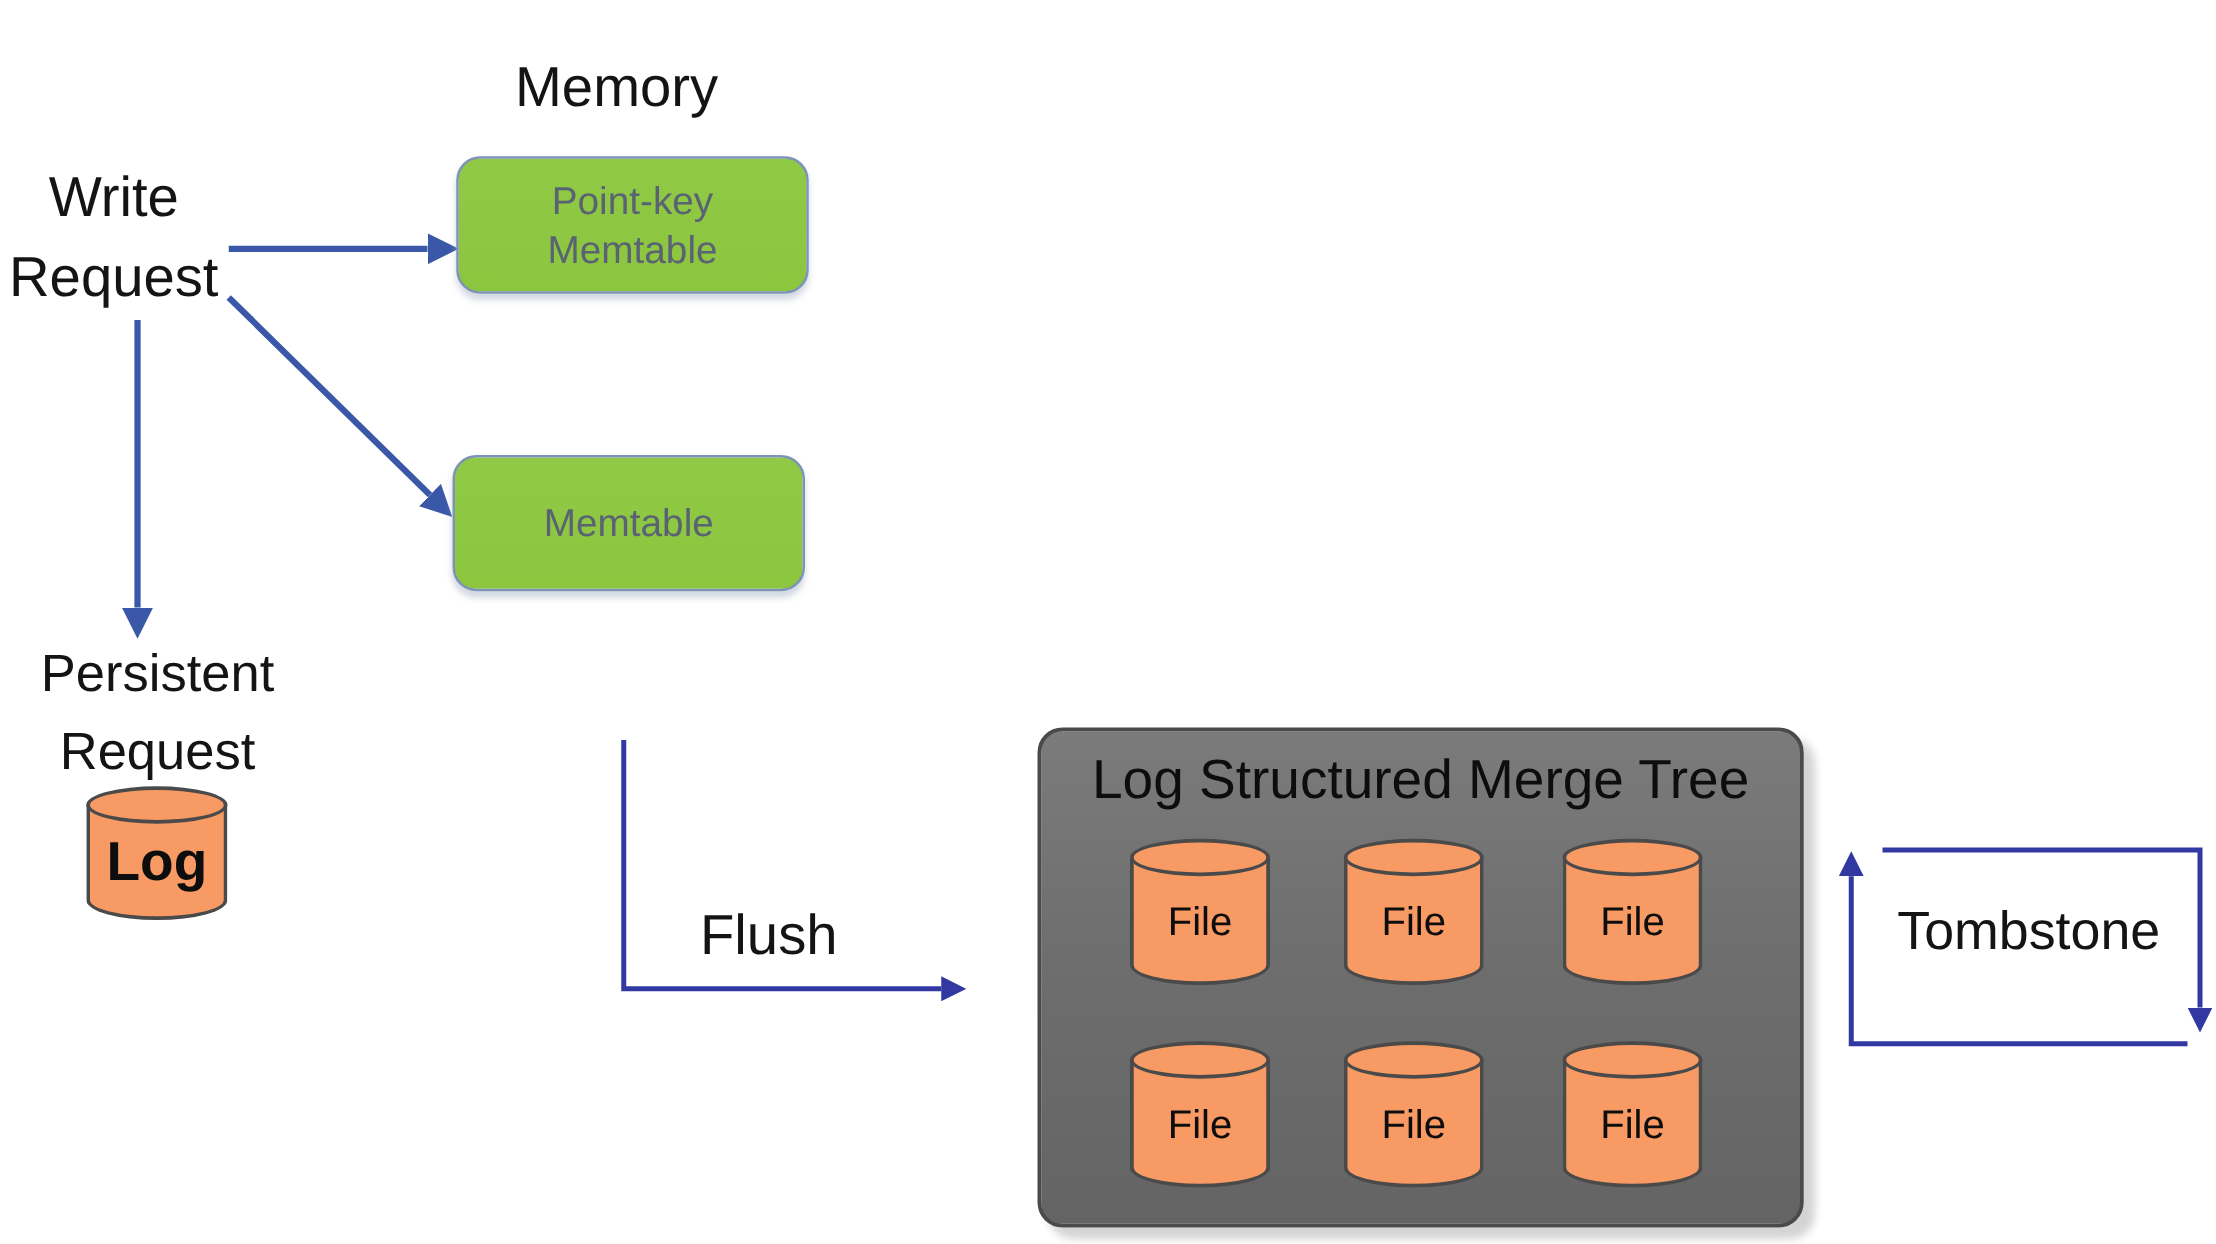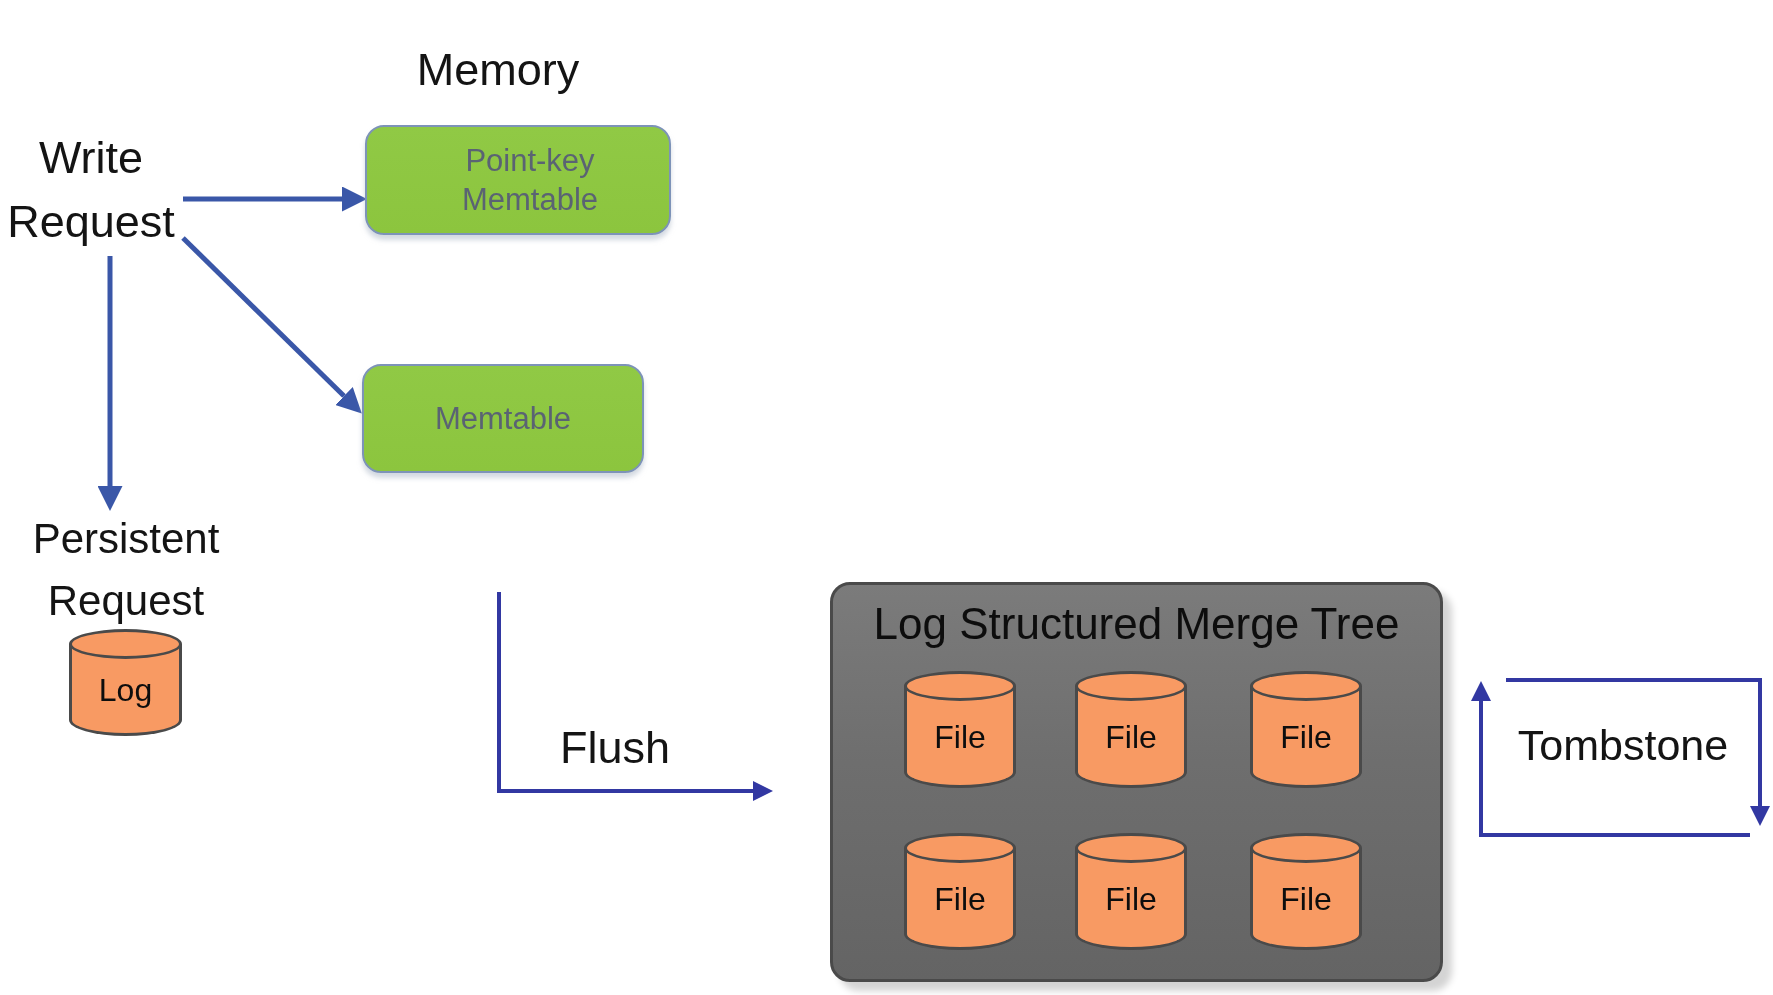--- a/index.html
+++ b/index.html
@@ -7,39 +7,39 @@
     position:relative;
     width:1773px;height:995px;
     background:#ffffff;
     font-family:"Liberation Sans", sans-serif;
     overflow:hidden;
   }
   .lbl{position:absolute;color:#141414;white-space:nowrap;}
   .lbl .ln{display:block;text-align:center;}
 
   
-  .memory-lbl{left:412px;top:44px;width:172px;font-size:45px;text-align:center;}
+  .memory-lbl{left:412px;top:44px;width:172px;font-size:45px;}
   .write-lbl{left:0px;top:126px;width:182px;font-size:45px;line-height:64px;}
   .persist-lbl{left:18px;top:508px;width:216px;font-size:42px;line-height:62px;}
   .flush-lbl{left:560px;top:722px;width:160px;font-size:45px;text-align:left;}
   .compaction-lbl{left:1499px;top:721px;width:248px;font-size:43px;text-align:center;}
 
   
   .memtable{
     position:absolute;
     background:linear-gradient(180deg,#90c945 0%,#8cc53e 100%);
     border:2px solid #7d93b8;
     border-radius:19px;
     box-shadow:0 5px 5px rgba(175,185,200,0.55);
     display:flex;flex-direction:column;justify-content:center;
     text-align:center;
     color:#5a6373;
     font-size:31px;line-height:39px;
   }
-  .memtable-pointkey{left:365px;top:125px;width:278px;height:106px;padding-left:24px;}
+  .memtable-pointkey{left:365px;top:125px;width:278px;height:106px;}
   .memtable-range{left:362px;top:364px;width:278px;height:105px;}
 
   
   .lsm-box{
     position:absolute;left:830px;top:582px;width:607px;height:394px;
     background:linear-gradient(180deg,#7b7b7b 0%,#6e6e6e 45%,#646464 100%);
     border:3px solid #4a4a4a;
     border-radius:20px;
     box-shadow:9px 9px 7px #d4d4d4;
   }
@@ -64,21 +64,21 @@
     border-radius:50%;
     box-sizing:border-box;
   }
   .cyl .cyl-label{
     position:absolute;left:0;right:0;top:15px;bottom:0;
     display:flex;align-items:center;justify-content:center;
     font-size:32px;color:#0d0d0d;
   }
   .file-cyl{width:112px;height:117px;}
   .log-cyl{left:69px;top:629px;width:113px;height:107px;}
-  .log-cyl .cyl-label{font-size:32px;}
+  .log-cyl .cyl-label{font-size:44px;font-weight:bold;}
 
   
   .f1{left:71px;top:86px;}  .f2{left:242px;top:86px;}  .f3{left:417px;top:86px;}
   .f4{left:71px;top:248px;} .f5{left:242px;top:248px;} .f6{left:417px;top:248px;}
 
   svg.connectors{position:absolute;left:0;top:0;width:1773px;height:995px;pointer-events:none;}
 </style>
 </head>
 <body>
 

